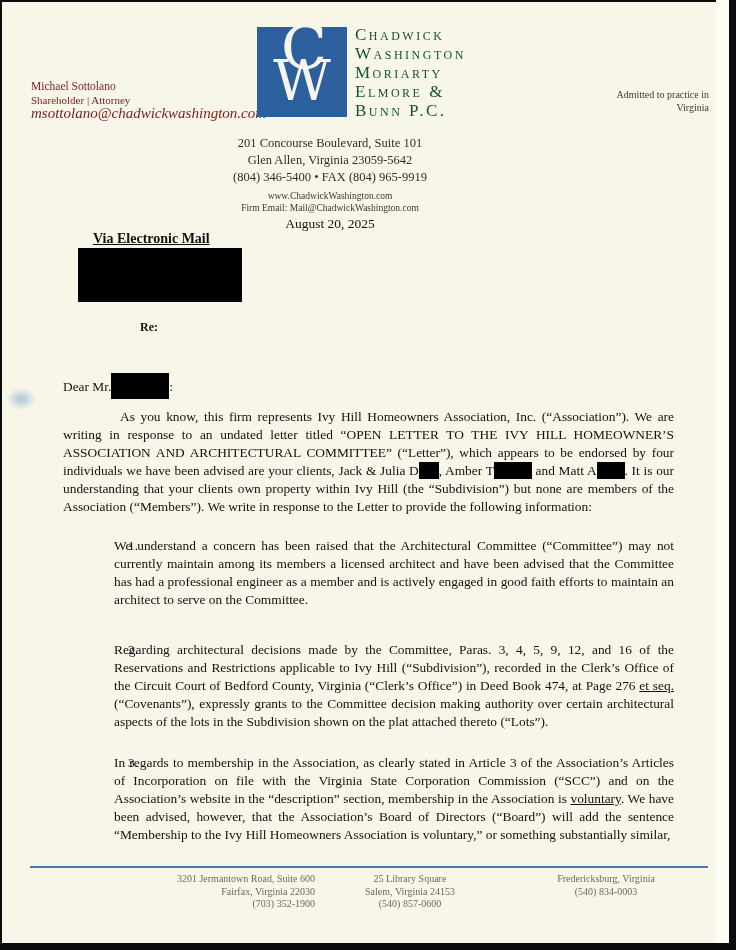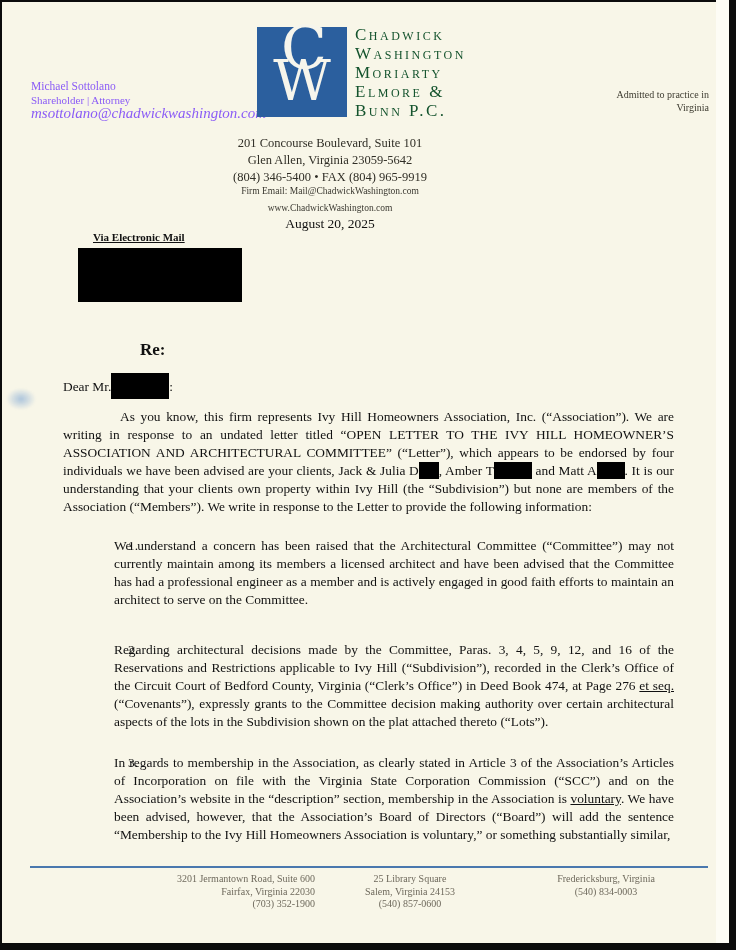--- a/index.html
+++ b/index.html
@@ -15,21 +15,21 @@
   .edge-right-white { position:absolute; left:716px; top:0; width:13px; height:950px; background:#fdfcf5; }
   .edge-right  { position:absolute; left:729px; top:0; width:7px; height:950px; background:#0c0c0c; }
   .edge-bottom { position:absolute; left:0; top:943px; width:736px; height:7px; background:#0c0c0c; }
   .smudge {
     position:absolute; left:6px; top:388px; width:30px; height:22px;
     background:radial-gradient(ellipse at center, rgba(110,155,210,.55), rgba(110,155,210,0) 70%);
     filter:blur(1px);
   }
 
   
-  .attorney { position:absolute; left:31px; top:80px; color:#8b5cf6; line-height:13.5px; }
+  .attorney { position:absolute; left:31px; top:80px; color:#7f1d1d; line-height:13.5px; }
   .attorney .nm  { font-size:11.5px; }
   .attorney .ti  { font-size:11px; }
   .attorney .em  { font-size:15px; font-style:italic; }
 
   .logo {
     position:absolute; left:257px; top:27px; width:90px; height:90px;
     background:#2b5f9e; color:#f6f5ec; font-family:"DejaVu Serif", serif;
   }
   .logo .lc { position:absolute; left:50%; transform:translateX(-46%); top:-9px; font-size:60px; line-height:1; }
   .logo .lw { position:absolute; left:50%; transform:translateX(-50%); top:26px; font-size:56px; line-height:1; }
@@ -41,24 +41,24 @@
 
   .admitted { position:absolute; right:27px; top:88px; text-align:right; font-size:10px; color:#3e3c31; line-height:13px; }
 
   .contact { position:absolute; left:0; top:135px; width:660px; text-align:center; color:#302e26; }
   .contact .big { font-size:12.5px; line-height:17px; }
   .contact .sm  { font-size:9.5px; line-height:11.5px; color:#3a3830; }
   .contact .sm.first { margin-top:5px; }
   .contact .date { font-size:13.5px; line-height:16px; margin-top:2px; color:#101010; }
 
   
-  .delivery { position:absolute; left:93px; top:231px; font-size:11px; font-weight:bold; text-decoration:underline; }
+  .delivery { position:absolute; left:93px; top:231px; font-size:14px; font-weight:bold; text-decoration:underline; }
   .redact-main { position:absolute; left:78px; top:248px; width:164px; height:54px; background:#000; }
 
-  .re-label { position:absolute; left:140px; top:340px; font-size:17px; font-weight:bold; }
+  .re-label { position:absolute; left:140px; top:320px; font-size:12px; font-weight:bold; }
   .re-body  { position:absolute; left:177px; top:324px; font-size:13.5px; font-weight:bold; line-height:17.5px; }
   .re-body .u { text-decoration:underline; }
 
   .salutation { position:absolute; left:63px; top:373px; font-size:13.4px; }
   .redact-inline { display:inline-block; background:#000; height:17px; vertical-align:-4px; }
   .redact-name  { display:inline-block; background:#000; height:26px; width:58px; vertical-align:-8px; }
 
   .para1 {
     position:absolute; left:63px; top:408px; width:611px;
     font-size:13.4px; line-height:18px; text-align:justify; text-indent:57px;
@@ -107,22 +107,22 @@
 
   <div class="admitted">
     <div>Admitted to practice in</div>
     <div>Virginia</div>
   </div>
 
   <div class="contact">
     <div class="big">201 Concourse Boulevard, Suite 101</div>
     <div class="big">Glen Allen, Virginia 23059-5642</div>
     <div class="big">(804) 346-5400  •  FAX (804) 965-9919</div>
+    <div class="sm first">www.ChadwickWashington.com</div>
     <div class="sm">Firm Email: Mail@ChadwickWashington.com</div>
-    <div class="sm first">www.ChadwickWashington.com</div>
     <div class="date">August 20, 2025</div>
   </div>
 
   <div class="delivery">Via Electronic Mail</div>
 
   <div class="redact-main"></div>
 
   <div class="re-label">Re:</div>
 
   <div class="salutation"><span>Dear Mr.</span><span class="redact-name"></span><span>:</span></div>

